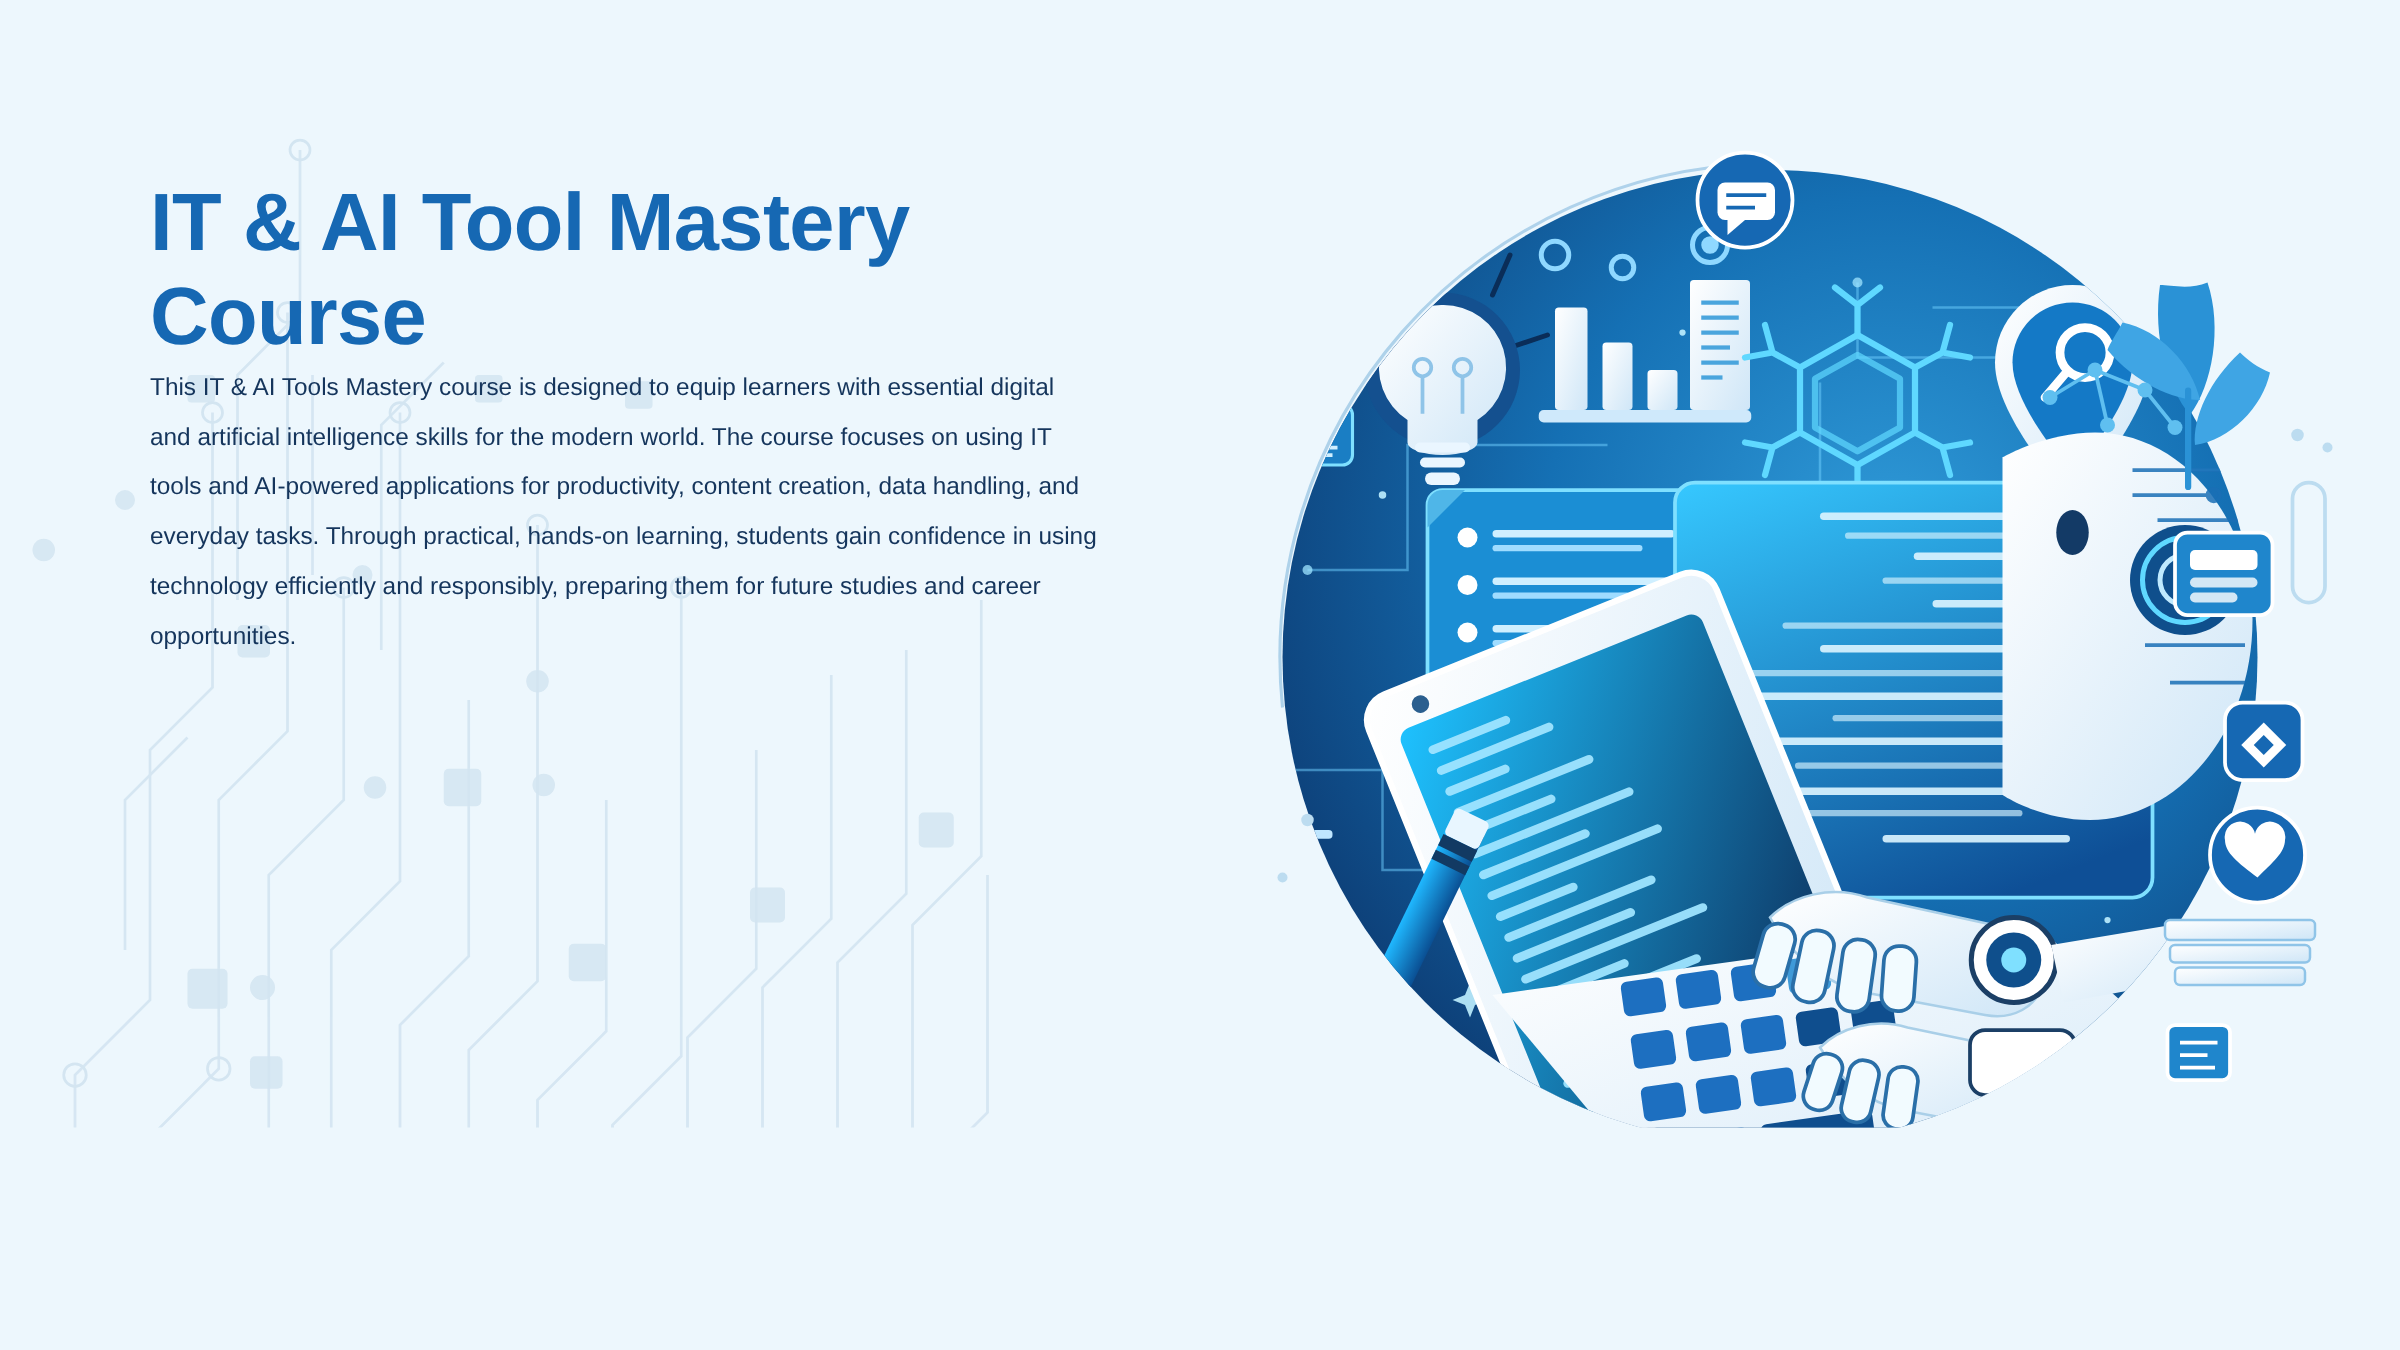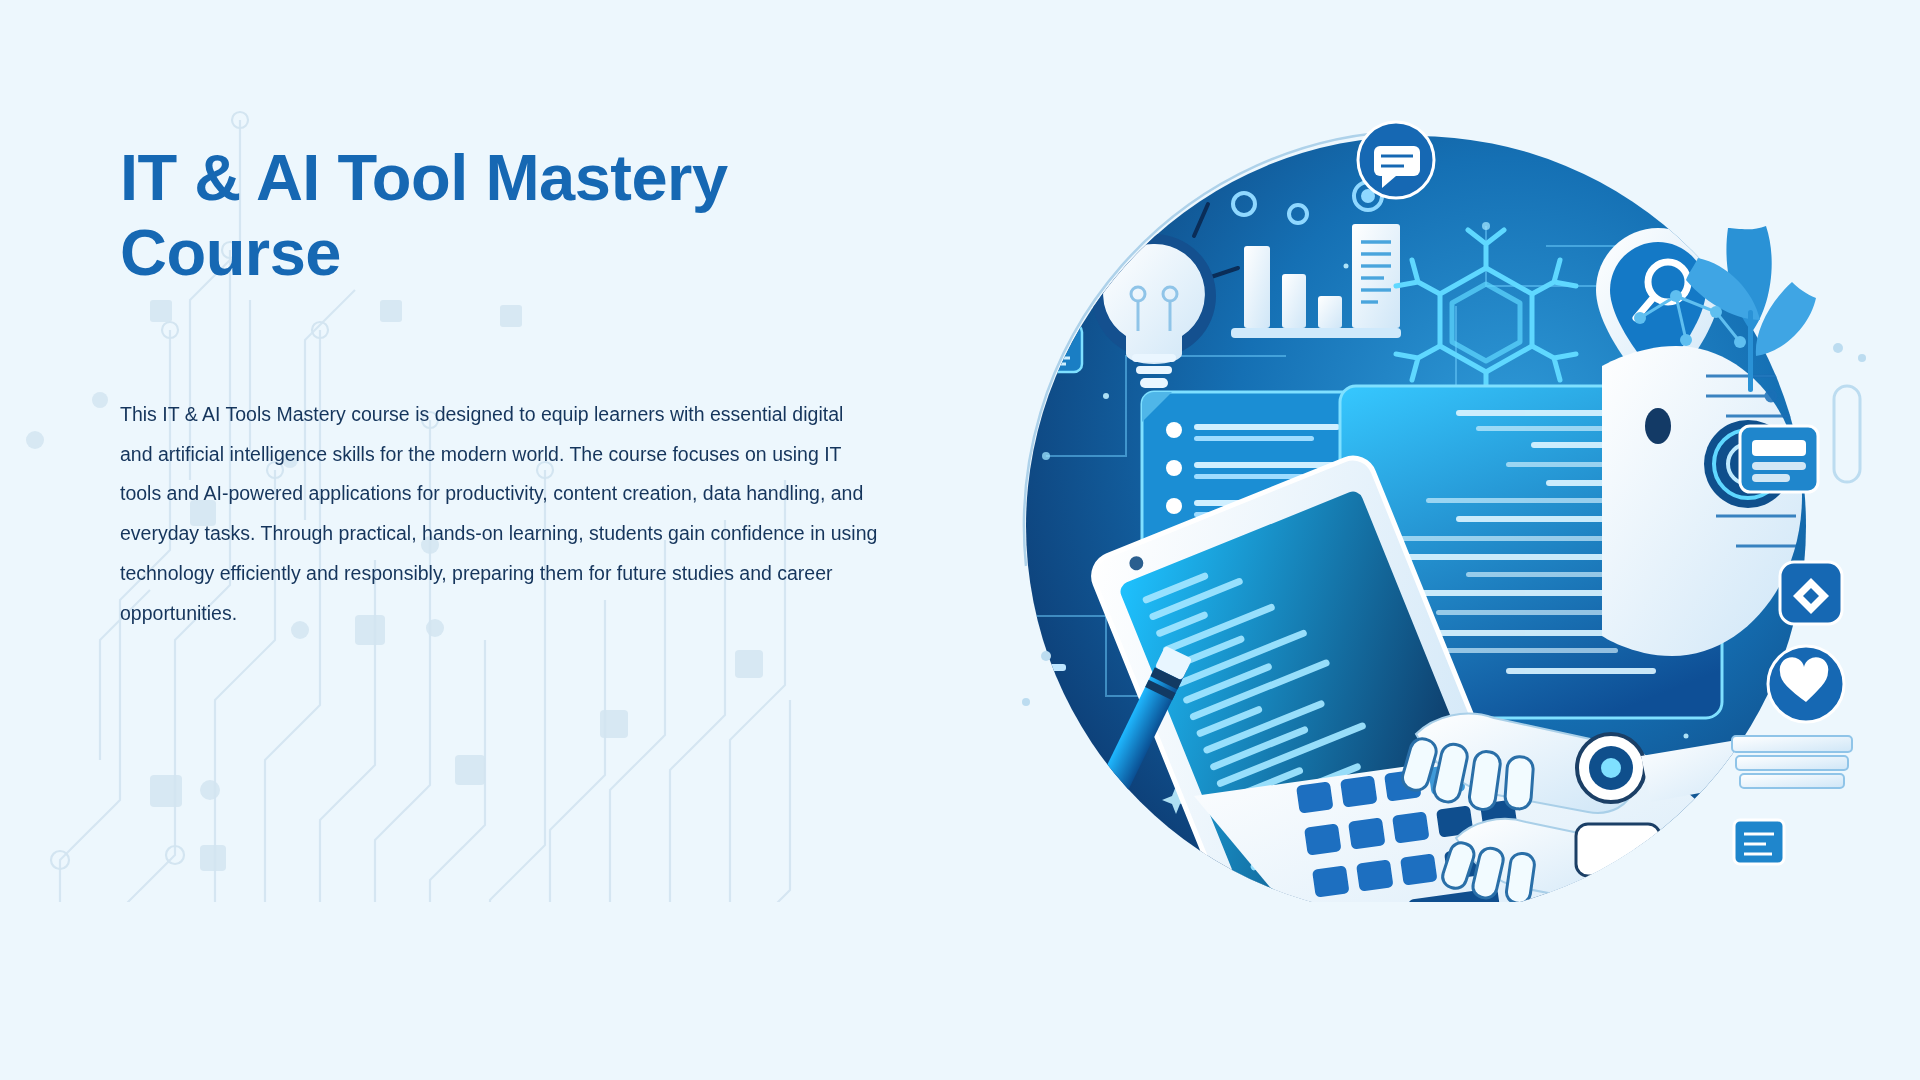--- a/index.html
+++ b/index.html
@@ -14,21 +14,20 @@
   
   #circuit-bg{ position:absolute; left:0; top:0; width:820px; height:1080px; opacity:.85; pointer-events:none; }
 
   
   #text-col{ position:absolute; left:120px; top:140px; width:760px; }
   #page-title{
     font-size:65px; line-height:1.16; font-weight:700; letter-spacing:-0.5px;
     color:#1668b3; width:700px;
   }
   #course-desc{
-    margin-top:104px;
     font-size:19.5px; line-height:2.04; color:#15355c; width:760px;
     font-weight:400;
   }
 
   
   #illustration{ position:absolute; left:986px; top:96px; width:888px; height:888px; }
   .ill-svg{ position:absolute; inset:0; width:100%; height:100%; }
 </style>
 </head>
 <body>

